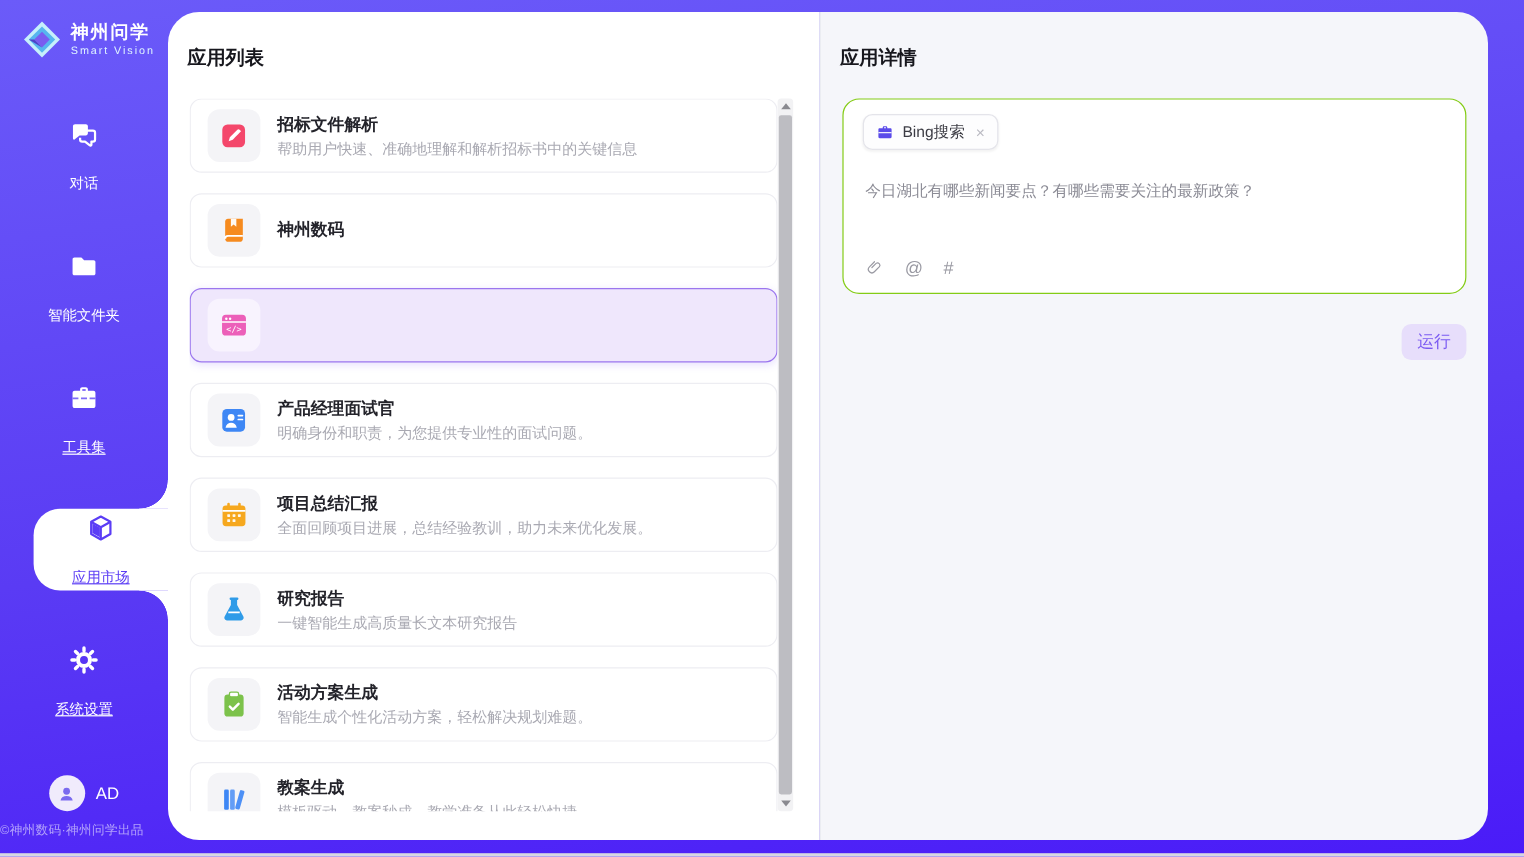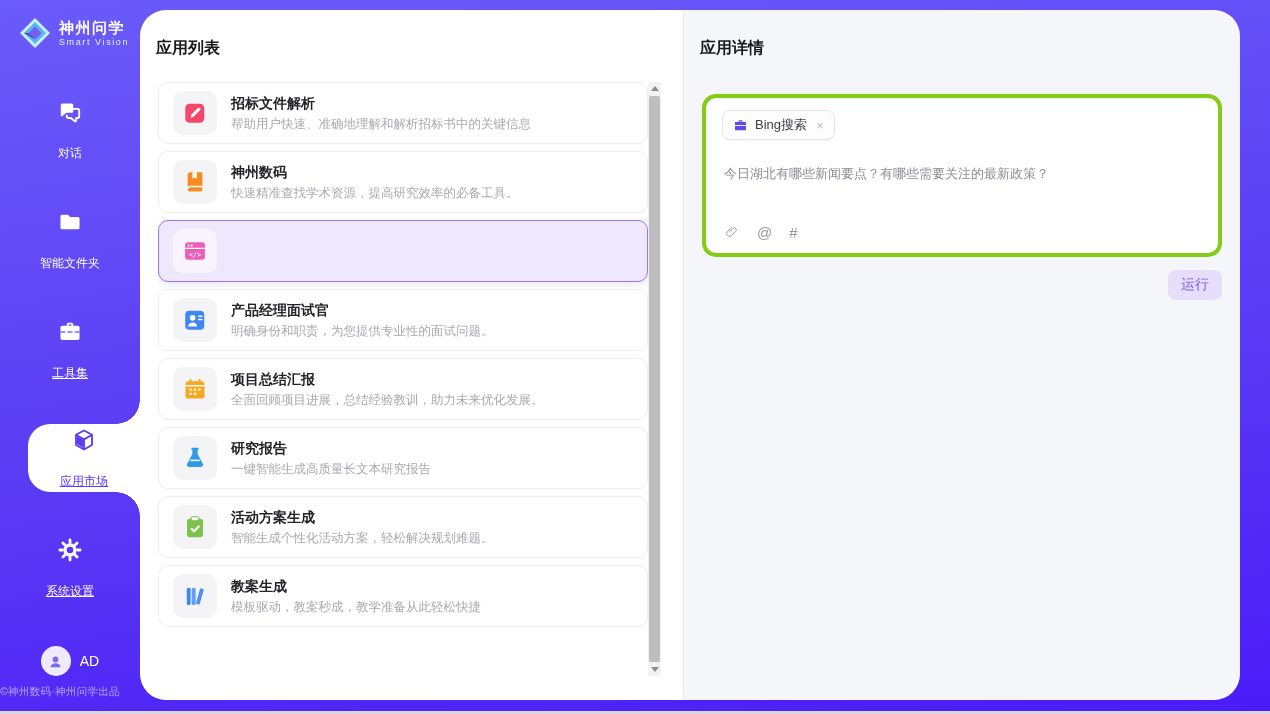--- a/index.html
+++ b/index.html
@@ -38,21 +38,21 @@
     font-size:10.5px; color:rgba(255,255,255,.55); letter-spacing:.3px; }
 
   
   .content{ position:absolute; left:140px; top:10px; right:30px; bottom:14px; border-radius:26px;
     overflow:hidden; display:flex; z-index:1; }
 
   .list-pane{ width:543px; background:#fff; position:relative; flex:0 0 543px; }
   .pane-title{ position:absolute; top:28px; left:16px; font-size:16px; font-weight:700; color:#17171D; }
 
   .cards{ position:absolute; left:18px; top:72px; width:490px; bottom:24px; overflow:hidden;
-    display:flex; flex-direction:column; gap:7px; }
+    display:flex; flex-direction:column; gap:17px; }
   .app-card{ flex:0 0 62px; height:62px; border:1px solid #EDEDF2; border-radius:10px; background:#fff;
     display:flex; align-items:center; gap:14px; padding:0 14px; cursor:pointer; }
   .app-card.selected{ background:#EFE7FC; border-color:#9B76EE; box-shadow:0 2px 7px rgba(123,91,242,.18); }
   .app-icon-box{ width:44px; height:44px; border-radius:10px; background:#F4F4F7; display:flex;
     align-items:center; justify-content:center; flex:0 0 44px; }
   .app-card.selected .app-icon-box{ background:#F8F3FE; }
   .app-icon-box svg{ width:26px; height:26px; display:block; }
   .app-texts{ min-width:0; }
   .app-title{ font-size:14px; font-weight:700; color:#23232A; line-height:1.55; }
   .app-desc{ font-size:12.5px; color:#A9A9B2; line-height:1.45; white-space:nowrap; overflow:hidden; }
@@ -61,22 +61,22 @@
     border-radius:3px; cursor:pointer; }
   .varrow{ position:absolute; left:0; width:13px; height:13px; display:flex; align-items:center; justify-content:center; }
   .varrow.up{ top:0; } .varrow.down{ bottom:0; }
   .tri-up{ width:0; height:0; border-left:4px solid transparent; border-right:4px solid transparent;
     border-bottom:5px solid #8A8A90; }
   .tri-down{ width:0; height:0; border-left:4px solid transparent; border-right:4px solid transparent;
     border-top:5px solid #8A8A90; }
   .vthumb{ position:absolute; left:1px; width:11px; top:14px; bottom:14px; background:#BDBDC2; border-radius:2px; }
 
   .detail-pane{ flex:1; background:#F5F6FA; border-left:1px solid #E9EAF0; position:relative; }
-  .composer{ position:absolute; left:18px; top:84px; width:520px; height:163px; background:#fff;
-    border:4px solid #84cc16; border-radius:14px; }
+  .composer{ position:absolute; left:18px; top:72px; width:520px; height:163px; background:#fff;
+    border:1px solid #84cc16; border-radius:14px; }
   .chip{ position:absolute; left:16px; top:12px; height:30px; display:inline-flex; align-items:center;
     gap:7px; padding:0 10px; background:#FDFDFE; border:1px solid #E4E4EA; border-radius:8px;
     box-shadow:0 1px 2px rgba(0,0,0,.05); cursor:default; }
   .chip svg{ width:15px; height:15px; display:block; }
   .chip-label{ font-size:13px; color:#3C3C44; }
   .chip-close{ font-size:13px; color:#B9B9C2; cursor:pointer; margin-left:2px; line-height:1; }
   .prompt{ position:absolute; left:18px; top:66px; right:18px; font-size:13px; color:#8B8B95;
     line-height:1.5; cursor:text; }
   .composer-tools{ position:absolute; left:18px; bottom:13px; display:flex; align-items:center; gap:17px; }
   .tool{ color:#9A9AA3; font-size:15px; line-height:1; cursor:pointer; }
@@ -196,21 +196,20 @@
       <span class="app-icon">
                 <svg viewBox="0 0 24 24">
                   <path d="M5.2 5.2C5.2 4 6.2 3 7.4 3H18.8v15.6c0 1.2-1 2.2-2.2 2.2H7.4c-1.2 0-2.2-1-2.2-2.2z" fill="#F68B1F"></path>
                   <path d="M5.2 18.4c0-1.2 1-2.2 2.2-2.2h11.4" stroke="#fff" stroke-width="1.5" fill="none"></path>
                   <path d="M13.8 3v6.1l-2.1-1.6-2.1 1.6V3z" fill="#fff" opacity=".95"></path>
                 </svg>
               </span>
     </span>
     <div class="app-texts">
       <div class="app-title">神州数码</div>
-      <div class="app-desc">快速精准查找学术资源，提高研究效率的必备工具。</div>
     </div>
   </div>
           <div class="app-card selected">
     <span class="app-icon-box">
       <span class="app-icon">
                 <svg viewBox="0 0 24 24">
                   <rect x="2.8" y="4" width="18.4" height="16" rx="3" fill="#EC5FB9"></rect>
                   <circle cx="6.1" cy="7" r=".95" fill="#fff"></circle>
                   <circle cx="9" cy="7" r=".95" fill="#fff"></circle>
                   <path d="M2.8 9.5h18.4" stroke="#fff" stroke-width="1.2"></path>

